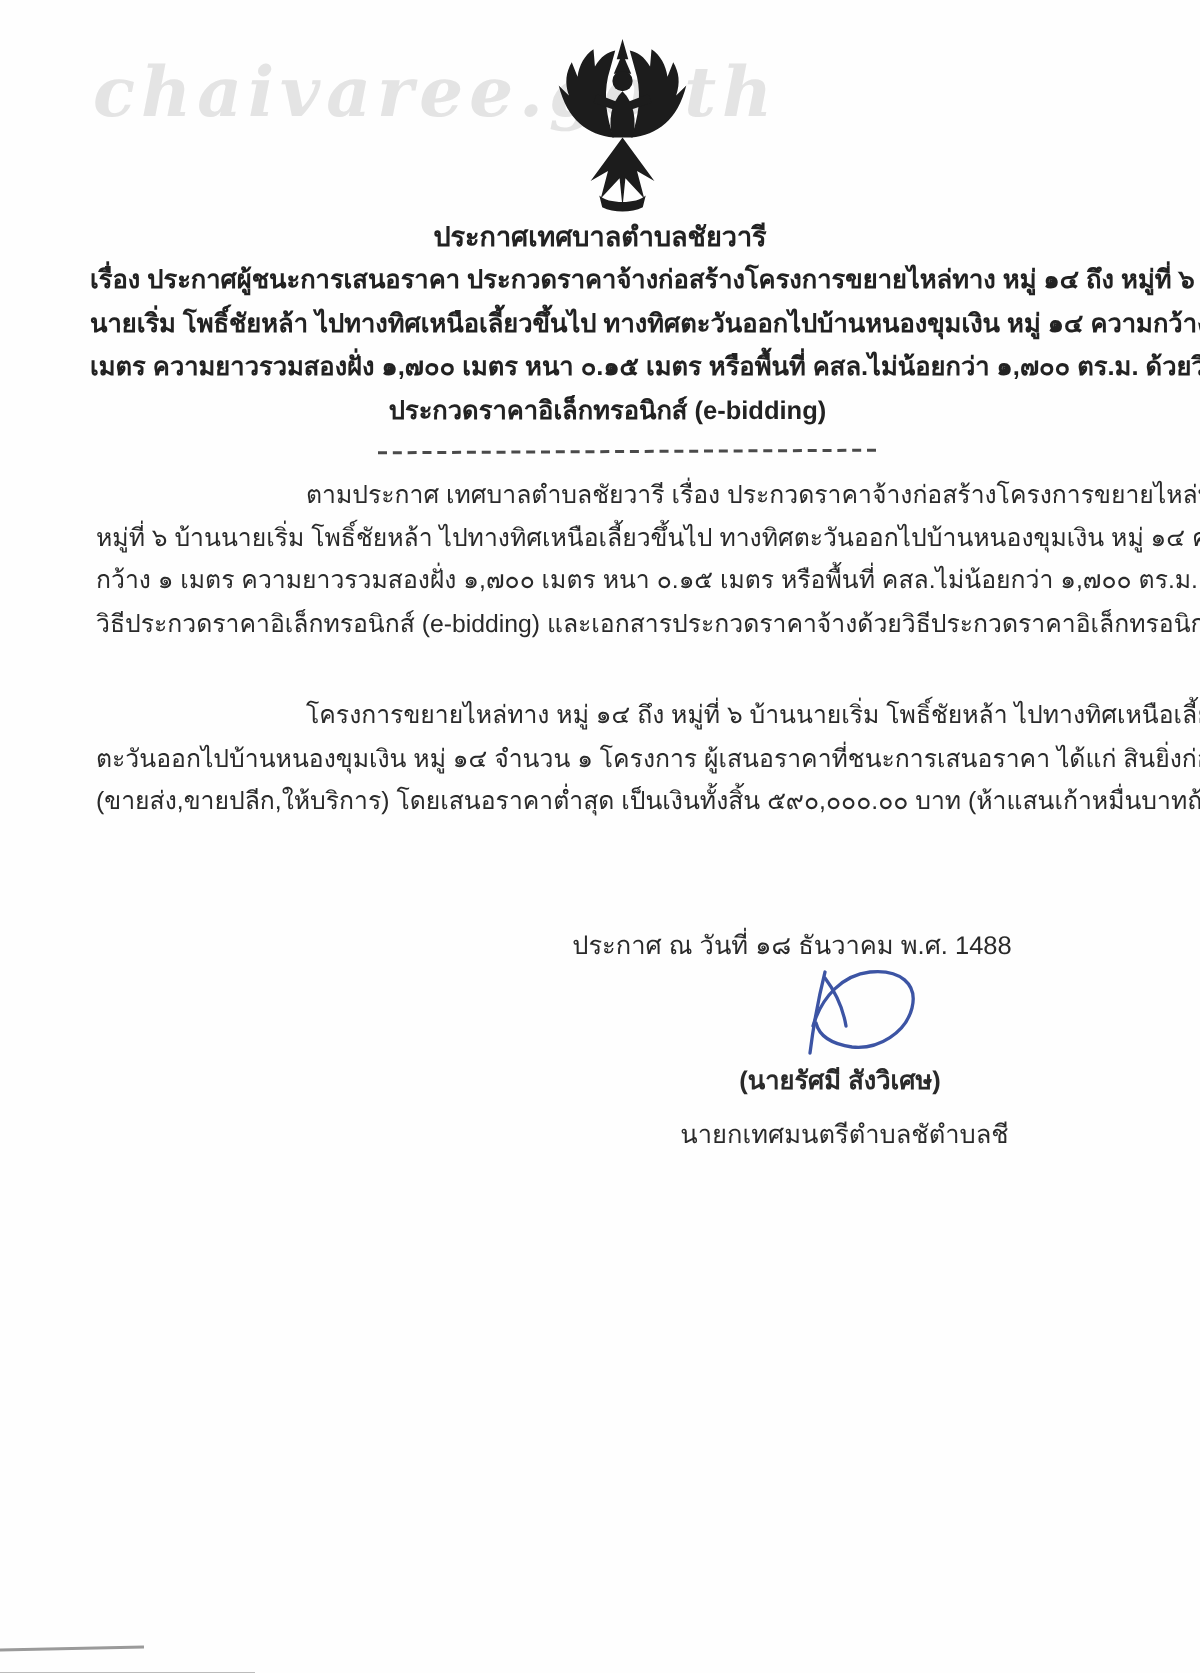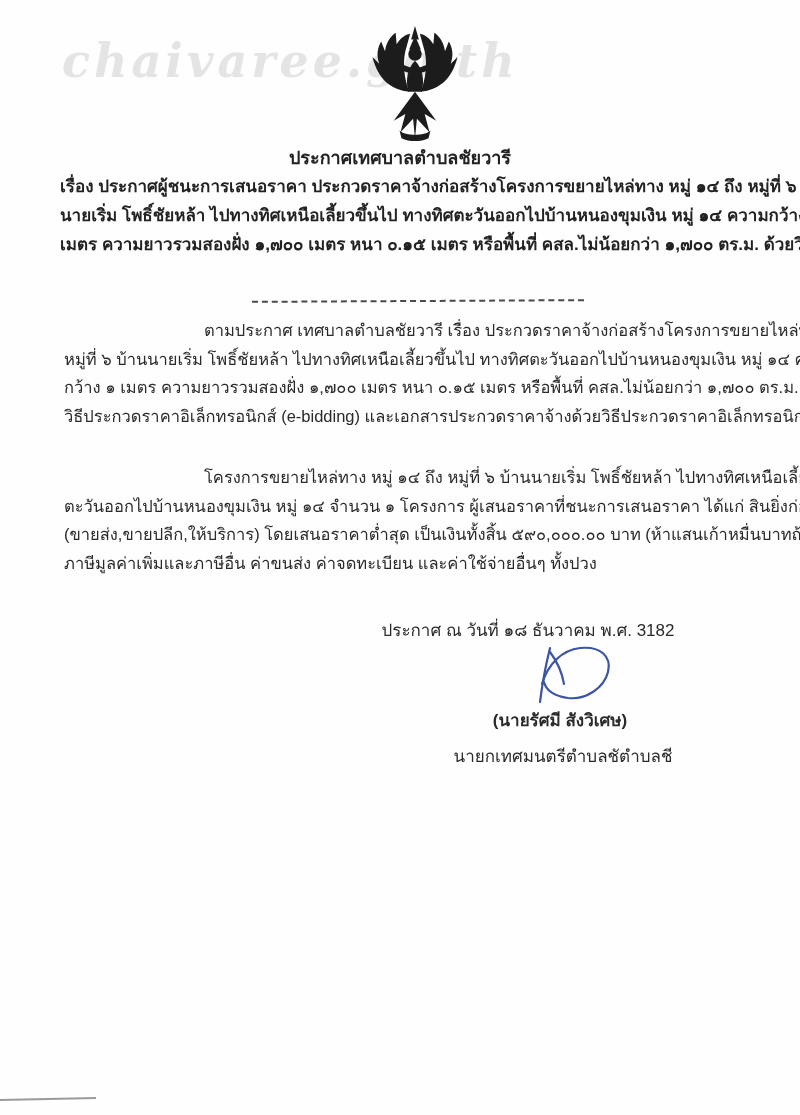--- a/index.html
+++ b/index.html
@@ -90,39 +90,39 @@
       <path d="M44 110 C50 116 70 116 76 110 L74 118 C66 122 54 122 46 118 Z"></path>
     </g>
   </svg>
 
   <div class="title">ประกาศเทศบาลตำบลชัยวารี</div>
 
   <div class="subject">
       <div class="subject-line">เรื่อง ประกาศผู้ชนะการเสนอราคา ประกวดราคาจ้างก่อสร้างโครงการขยายไหล่ทาง หมู่ ๑๔ ถึง หมู่ที่ ๖ บ้าน</div>
       <div class="subject-line">นายเริ่ม โพธิ์ชัยหล้า ไปทางทิศเหนือเลี้ยวขึ้นไป ทางทิศตะวันออกไปบ้านหนองขุมเงิน หมู่ ๑๔ ความกว้าง ๑</div>
       <div class="subject-line">เมตร ความยาวรวมสองฝั่ง ๑,๗๐๐ เมตร หนา ๐.๑๕ เมตร หรือพื้นที่ คสล.ไม่น้อยกว่า ๑,๗๐๐ ตร.ม. ด้วยวิธี</div>
+      <div class="subject-line">ประกวดราคาอิเล็กทรอนิกส์ (e-bidding)</div>
     </div>
 
   <div class="separator"></div>
 
   <div class="para para1">
       <div class="body-line">ตามประกาศ เทศบาลตำบลชัยวารี เรื่อง ประกวดราคาจ้างก่อสร้างโครงการขยายไหล่ทาง หมู่ ๑๔ ถึง</div>
       <div class="body-line">หมู่ที่ ๖ บ้านนายเริ่ม โพธิ์ชัยหล้า ไปทางทิศเหนือเลี้ยวขึ้นไป ทางทิศตะวันออกไปบ้านหนองขุมเงิน หมู่ ๑๔ ความ</div>
       <div class="body-line">กว้าง ๑ เมตร ความยาวรวมสองฝั่ง ๑,๗๐๐ เมตร หนา ๐.๑๕ เมตร หรือพื้นที่ คสล.ไม่น้อยกว่า ๑,๗๐๐ ตร.ม. ด้วย</div>
       <div class="body-line">วิธีประกวดราคาอิเล็กทรอนิกส์ (e-bidding) และเอกสารประกวดราคาจ้างด้วยวิธีประกวดราคาอิเล็กทรอนิกส์ (e-</div>
     </div>
 
   <div class="para para2">
       <div class="body-line">โครงการขยายไหล่ทาง หมู่ ๑๔ ถึง หมู่ที่ ๖ บ้านนายเริ่ม โพธิ์ชัยหล้า ไปทางทิศเหนือเลี้ยวขึ้นไป ทางทิศ</div>
       <div class="body-line">ตะวันออกไปบ้านหนองขุมเงิน หมู่ ๑๔ จำนวน ๑ โครงการ ผู้เสนอราคาที่ชนะการเสนอราคา ได้แก่ สินยิ่งก่อสร้าง</div>
       <div class="body-line">(ขายส่ง,ขายปลีก,ให้บริการ) โดยเสนอราคาต่ำสุด เป็นเงินทั้งสิ้น ๕๙๐,๐๐๐.๐๐ บาท (ห้าแสนเก้าหมื่นบาทถ้วน) รวม</div>
-      <div class="body-line">ภาษีมูลค่าเพิ่มและภาษีอื่น ค่าขนส่ง ค่าจดทะเบียน และค่าใช้จ่ายอื่นๆ ทั้งปวง</div>
     </div>
 
-  <div class="date-line">ประกาศ ณ วันที่ ๑๘ ธันวาคม พ.ศ. 3182</div>
+  <div class="date-line">ประกาศ ณ วันที่ ๑๘ ธันวาคม พ.ศ. 1488</div>
 
   <svg class="signature" viewBox="0 0 100 68" aria-hidden="true">
     <g fill="none" stroke="#3c54a4" stroke-width="2.2" stroke-linecap="round">
       <path d="M22 6 C18 22 14 44 12 60"></path>
       <path d="M14 42 C20 22 34 8 52 6 C72 4 84 14 80 30 C76 46 58 58 40 56 C26 54 18 48 16 40"></path>
       <path d="M22 10 C28 18 34 30 36 42"></path>
     </g>
   </svg>
 
   <div class="signer-name">(นายรัศมี สังวิเศษ)</div>

